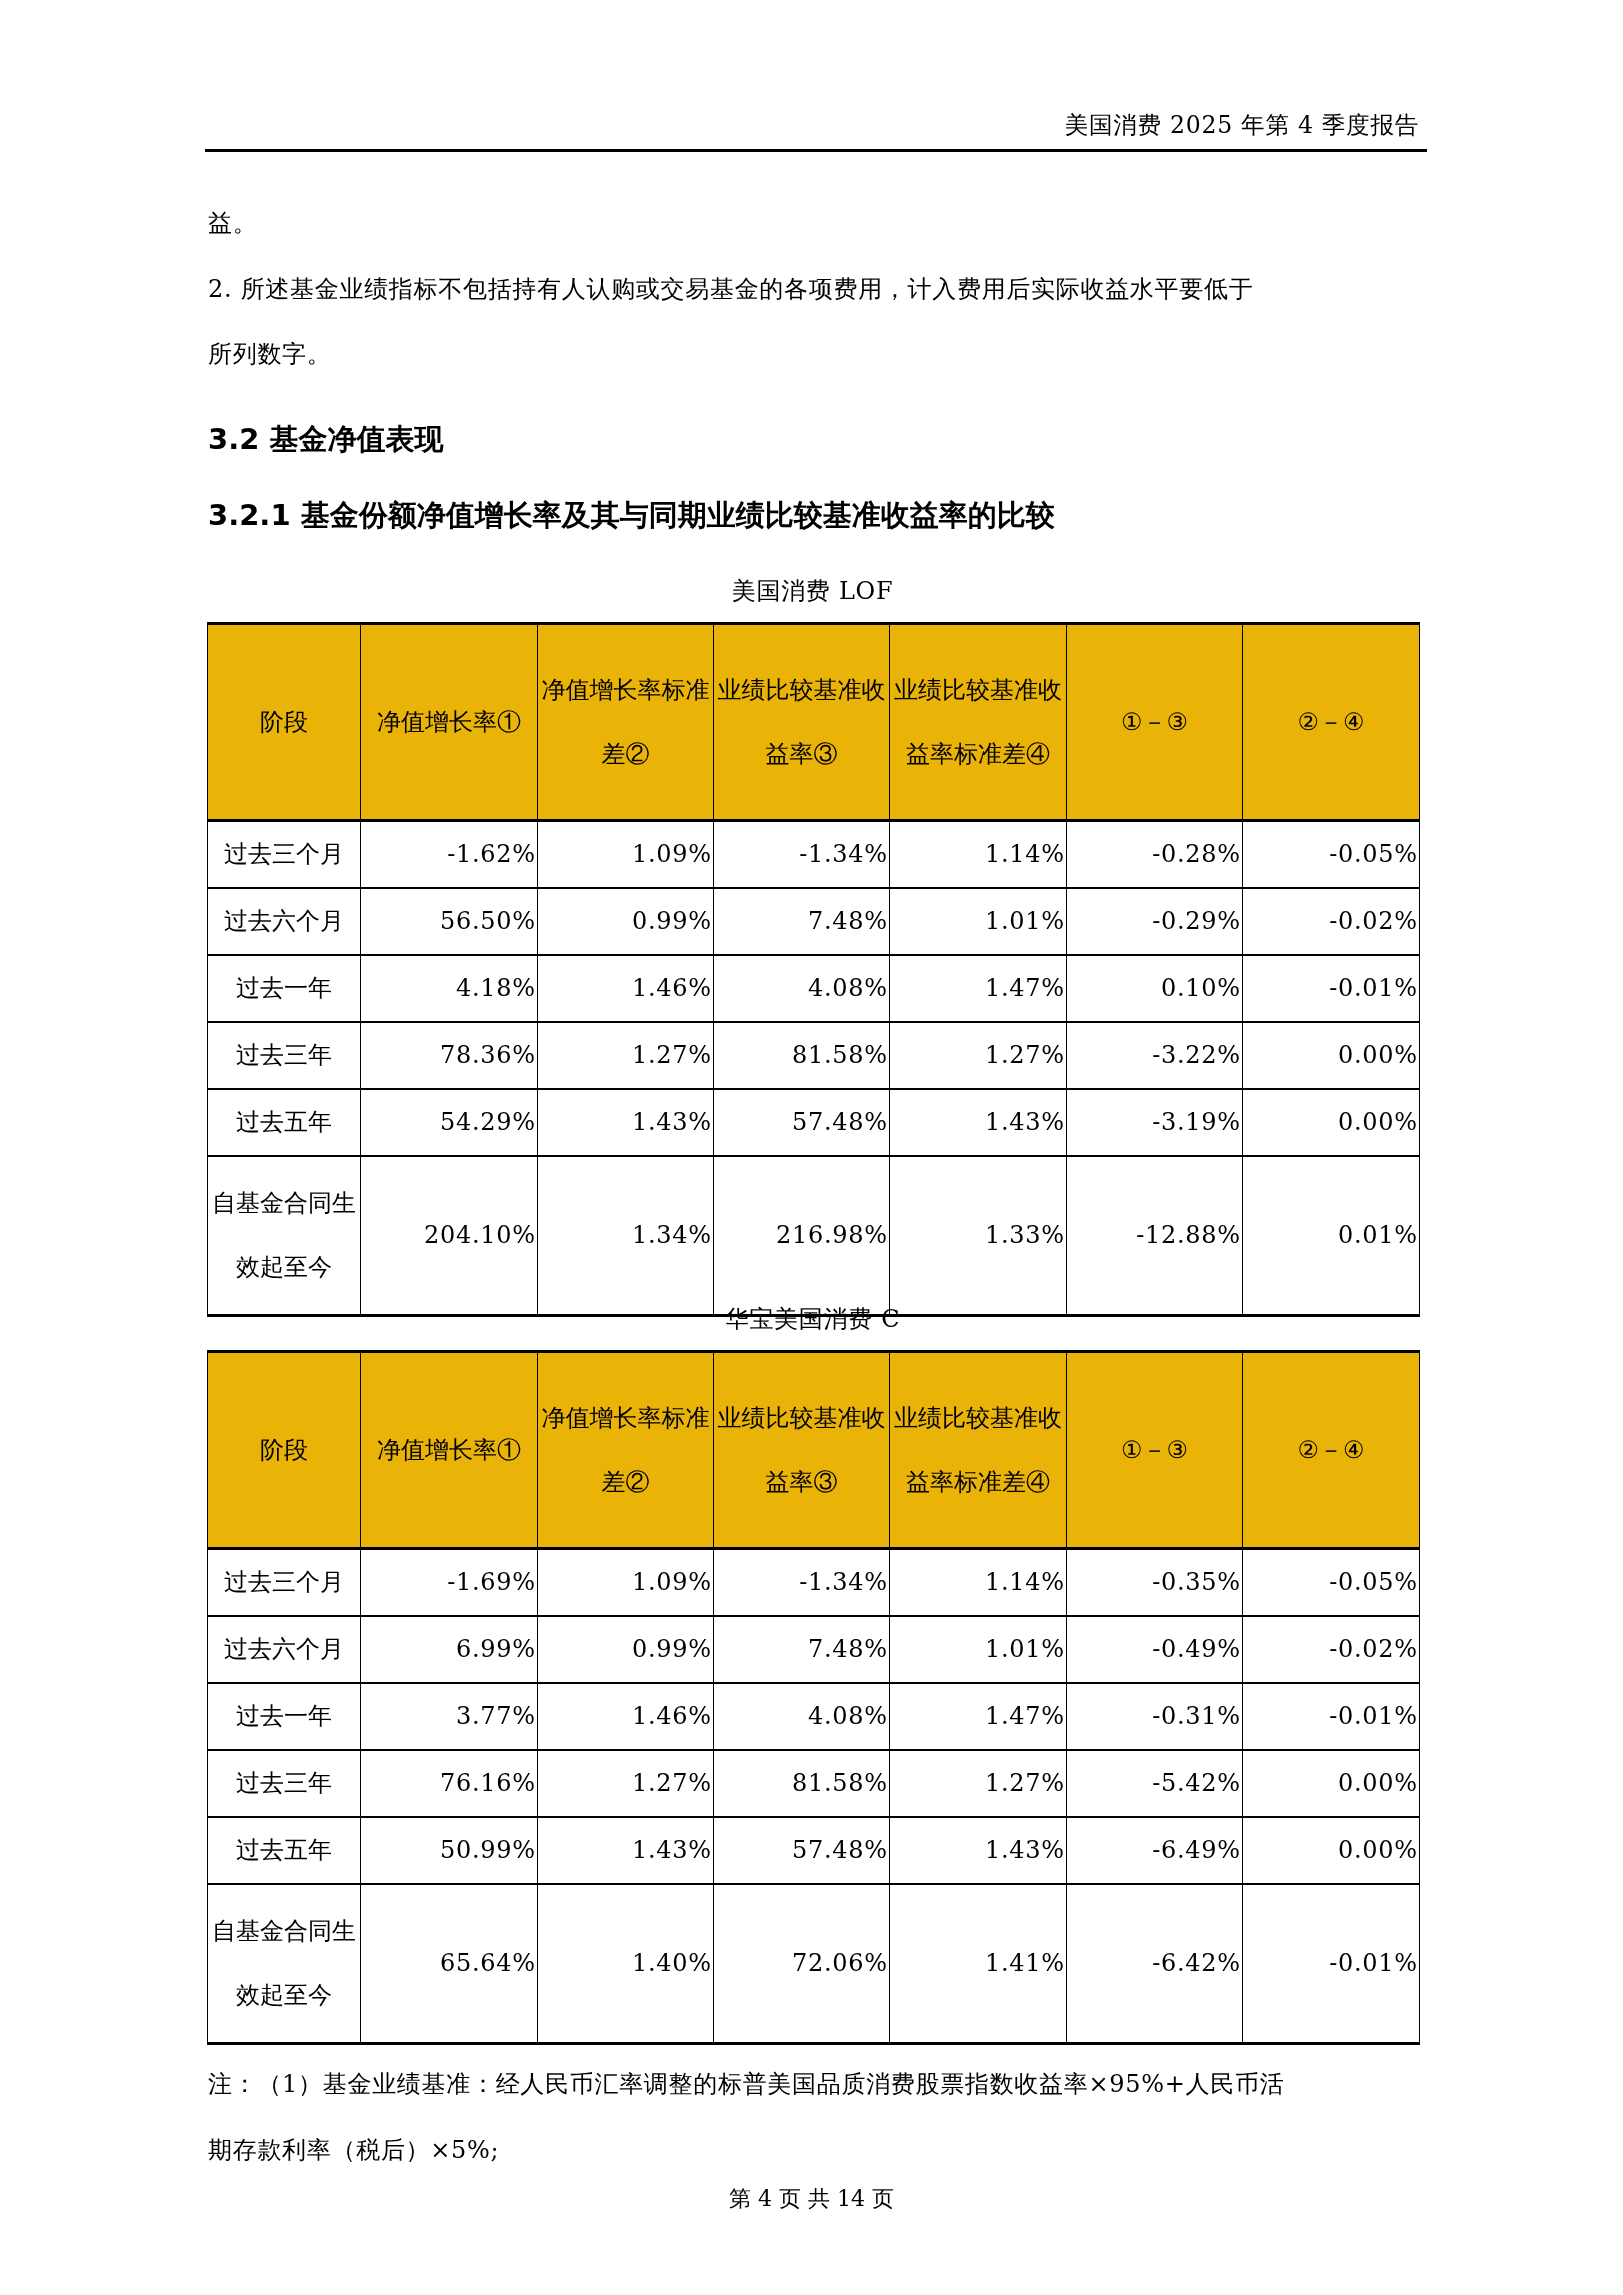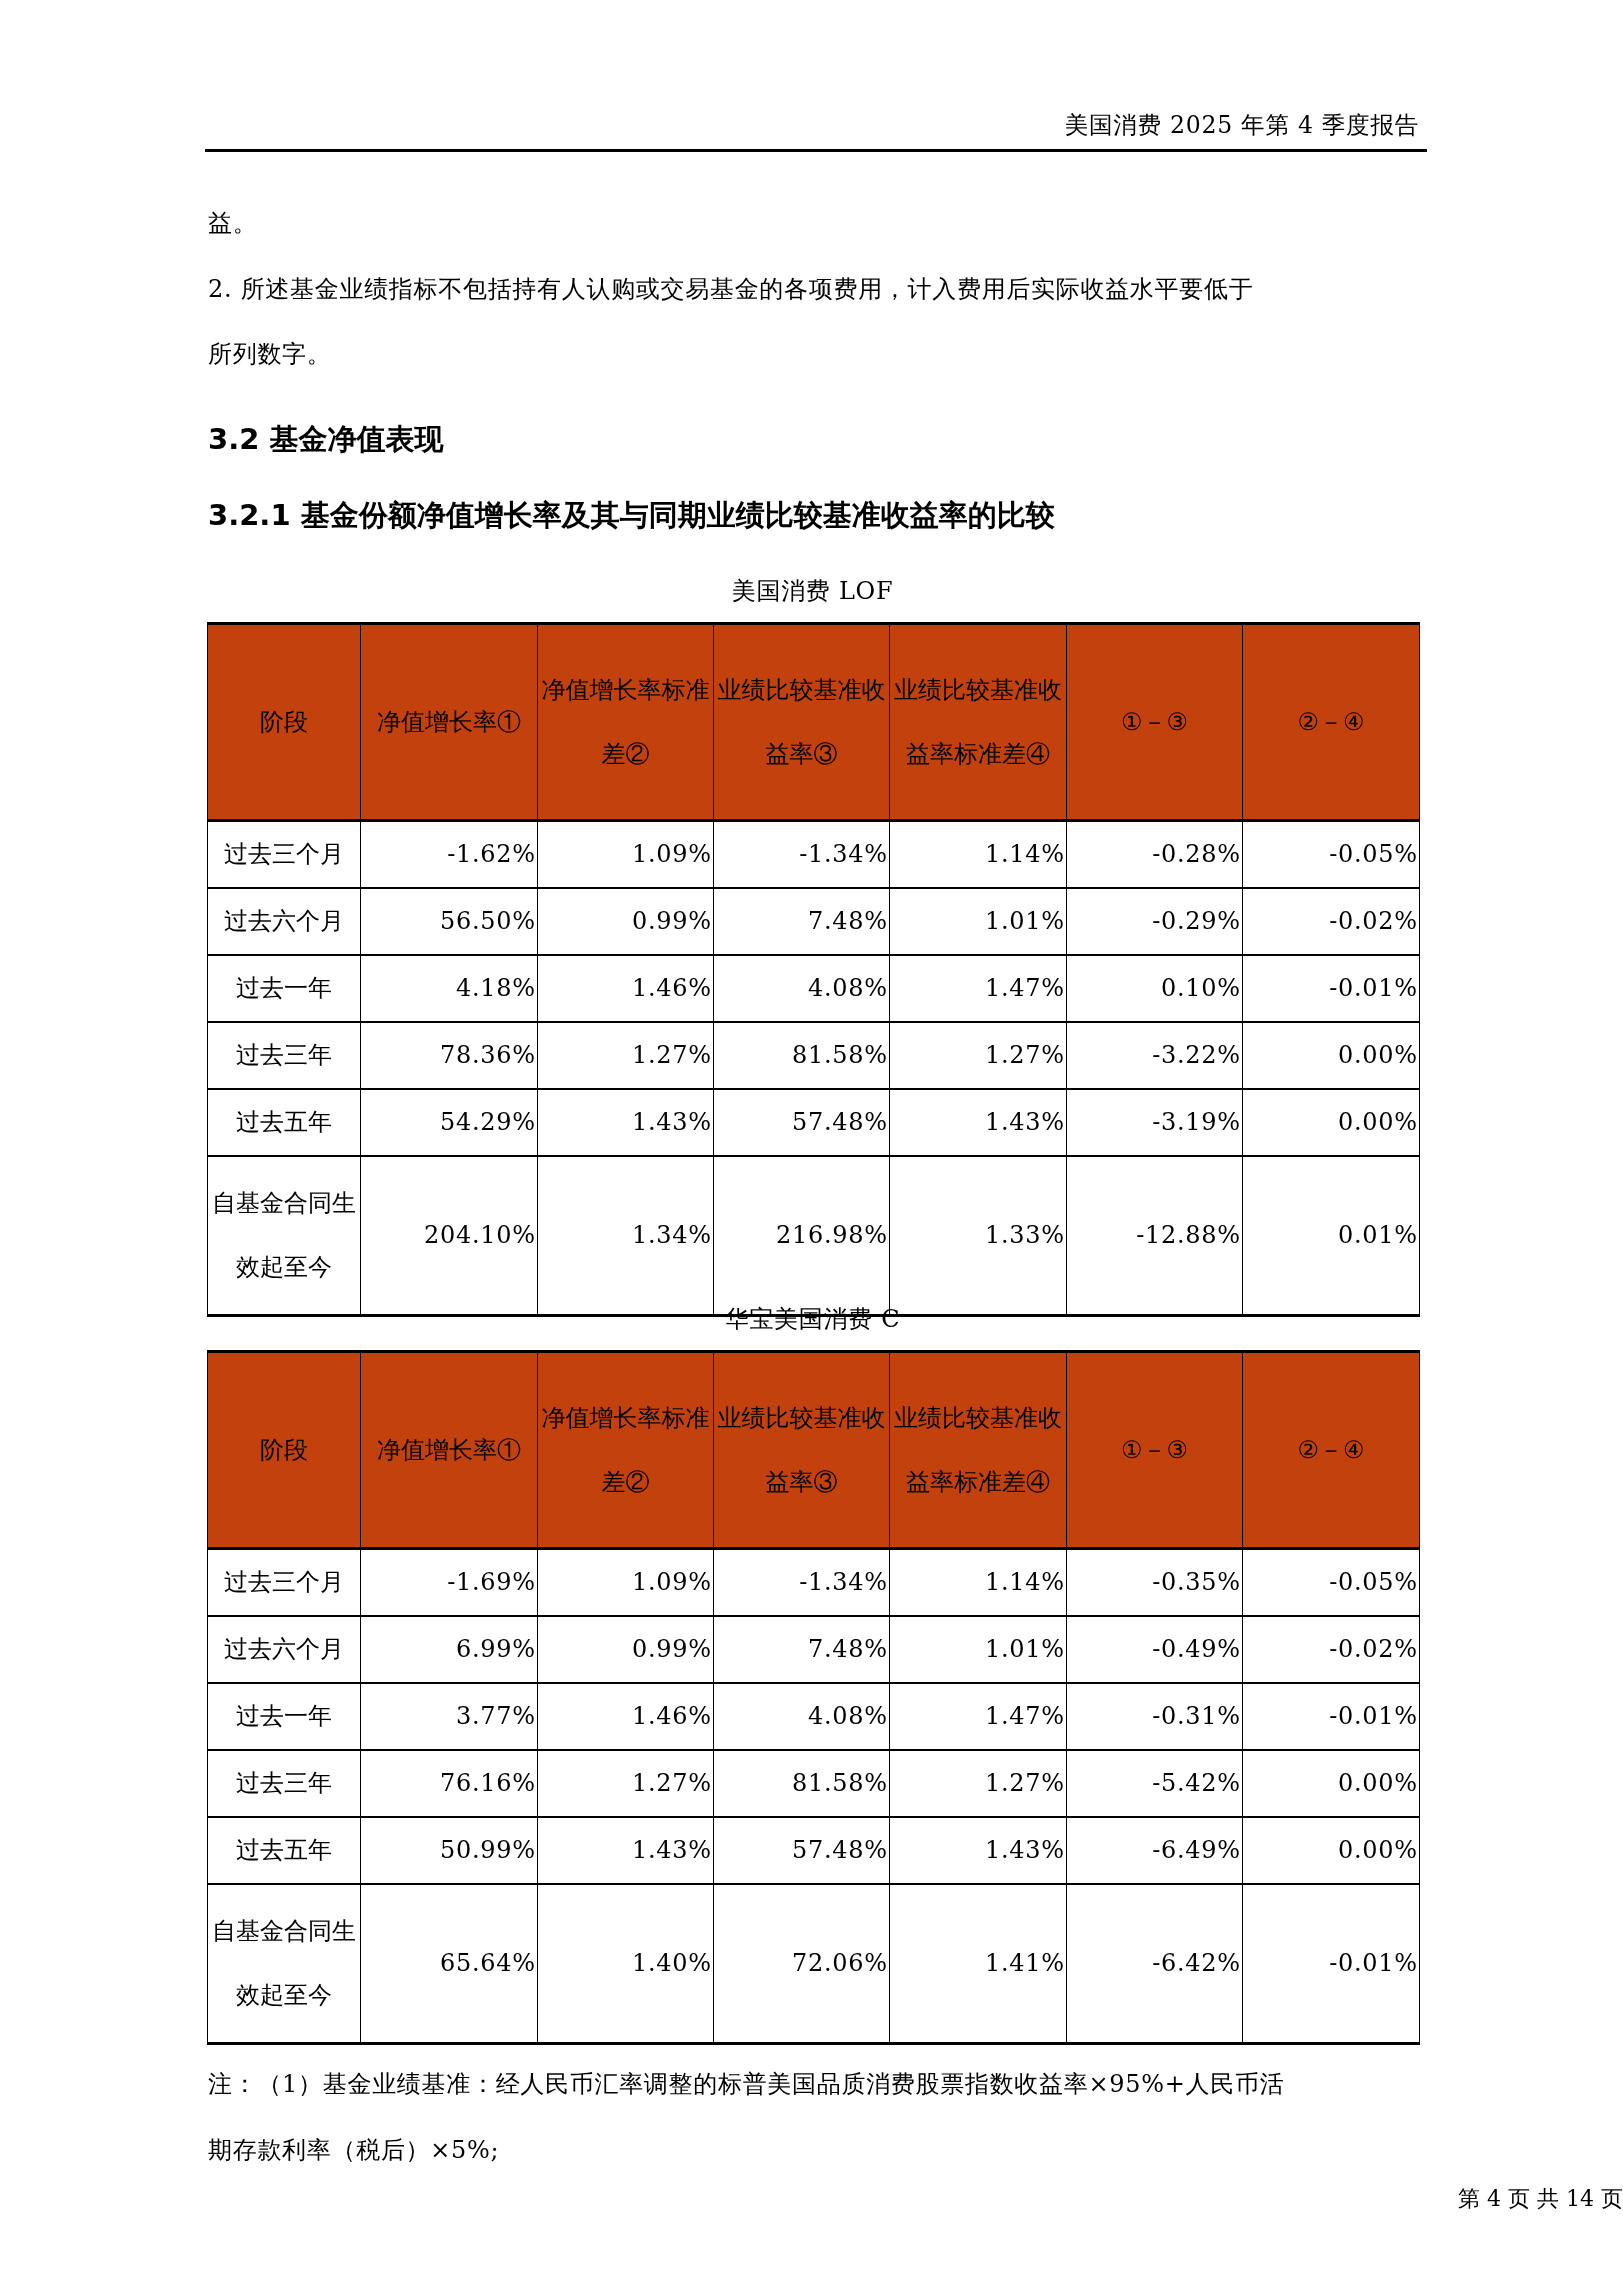--- a/index.html
+++ b/index.html
@@ -28,34 +28,34 @@
   }
   table.perf {
     position: absolute; left: 207px; width: 1211px;
     border-collapse: collapse; table-layout: fixed;
     font-size: 24px;
   }
   table.perf td, table.perf th {
     border: 1.3px solid #000; padding: 0 1.3px; overflow: hidden; white-space: nowrap;
   }
   table.perf thead th {
-    background: #c2410c; font-weight: normal; height: 194px;
+    background: #eab308; font-weight: normal; height: 194px;
     text-align: center; vertical-align: middle; line-height: 64px;
     white-space: normal;
   }
   table.perf tbody tr { height: 67px; margin-top: 6px; }
   table.perf tbody tr.tall { height: 160px; }
   table.perf tbody td { text-align: right; vertical-align: middle; letter-spacing: 0.7px; }
   table.perf tbody td.stage { text-align: center; line-height: 64px; white-space: normal; letter-spacing: 0; }
   table.perf thead tr { border-bottom: 3.3px solid #000; }
   table.perf tbody tr { border-bottom: 2.6px solid #000; }
   table.perf { border-top: 3.3px solid #000; border-bottom: 3.3px solid #000; }
   .footer-note { position: absolute; left: 208px; font-size: 24px; line-height: 31px; letter-spacing: 0.7px; margin-top: 40px; }
   .page-number {
-    position: absolute; left: 0; width: 1623px; top: 2184px; text-align: right;
+    position: absolute; left: 0; width: 1623px; top: 2184px; text-align: center;
     font-size: 22px; line-height: 29px;
   }
 </style>
 </head>
 <body>
 
 <div class="page-header-title">美国消费 2025 年第 4 季度报告</div>
 <div class="page-header-rule"></div>
 
 <div class="para" style="top:208px">益。</div>

